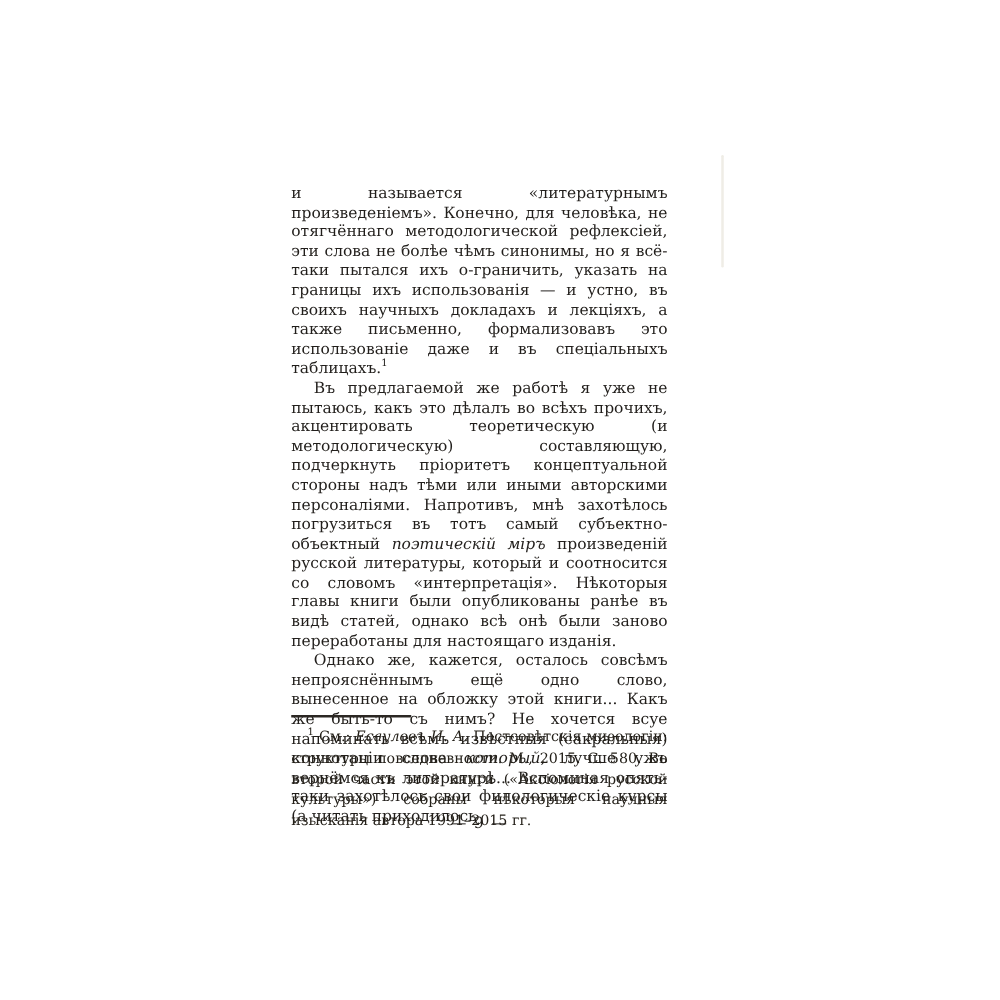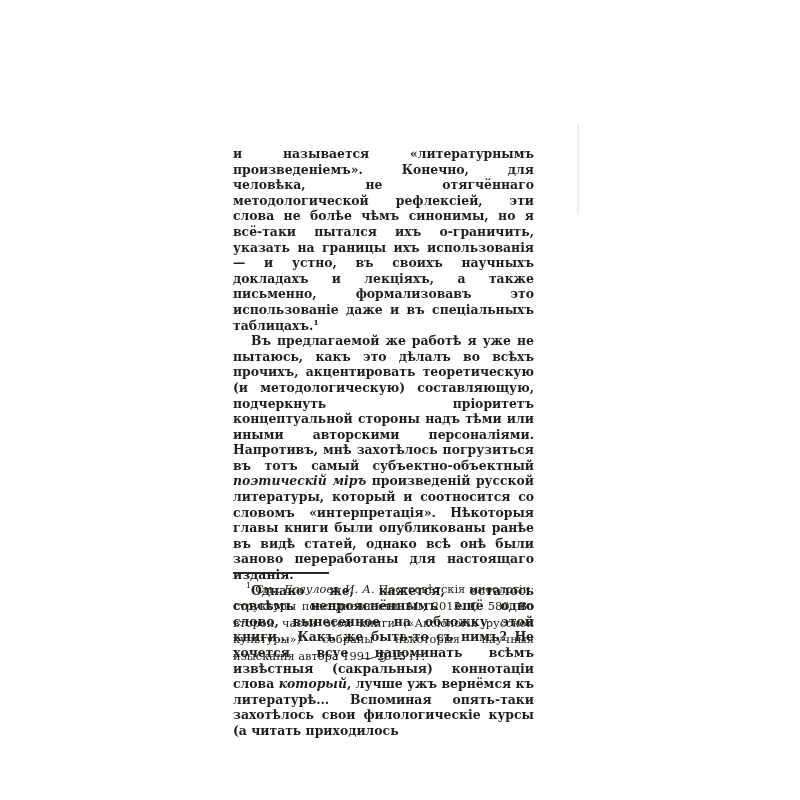--- a/index.html
+++ b/index.html
@@ -31,21 +31,21 @@
   .text-block {
     position: absolute;
     left: 233px;
     top: 146px;
     width: 301px;
     font-size: 12.4px;
     line-height: 15.6px;
     text-align: justify;
     color: #211e1b;
   }
-  .para { margin: 0; font-weight: bold; }
+  .para { margin: 0; }
   .para.indent { text-indent: 18px; }
   em { font-style: italic; }
   sup {
     font-size: 8px;
     line-height: 0;
     vertical-align: super;
   }
   .footnote {
     position: absolute;
     left: 233px;

